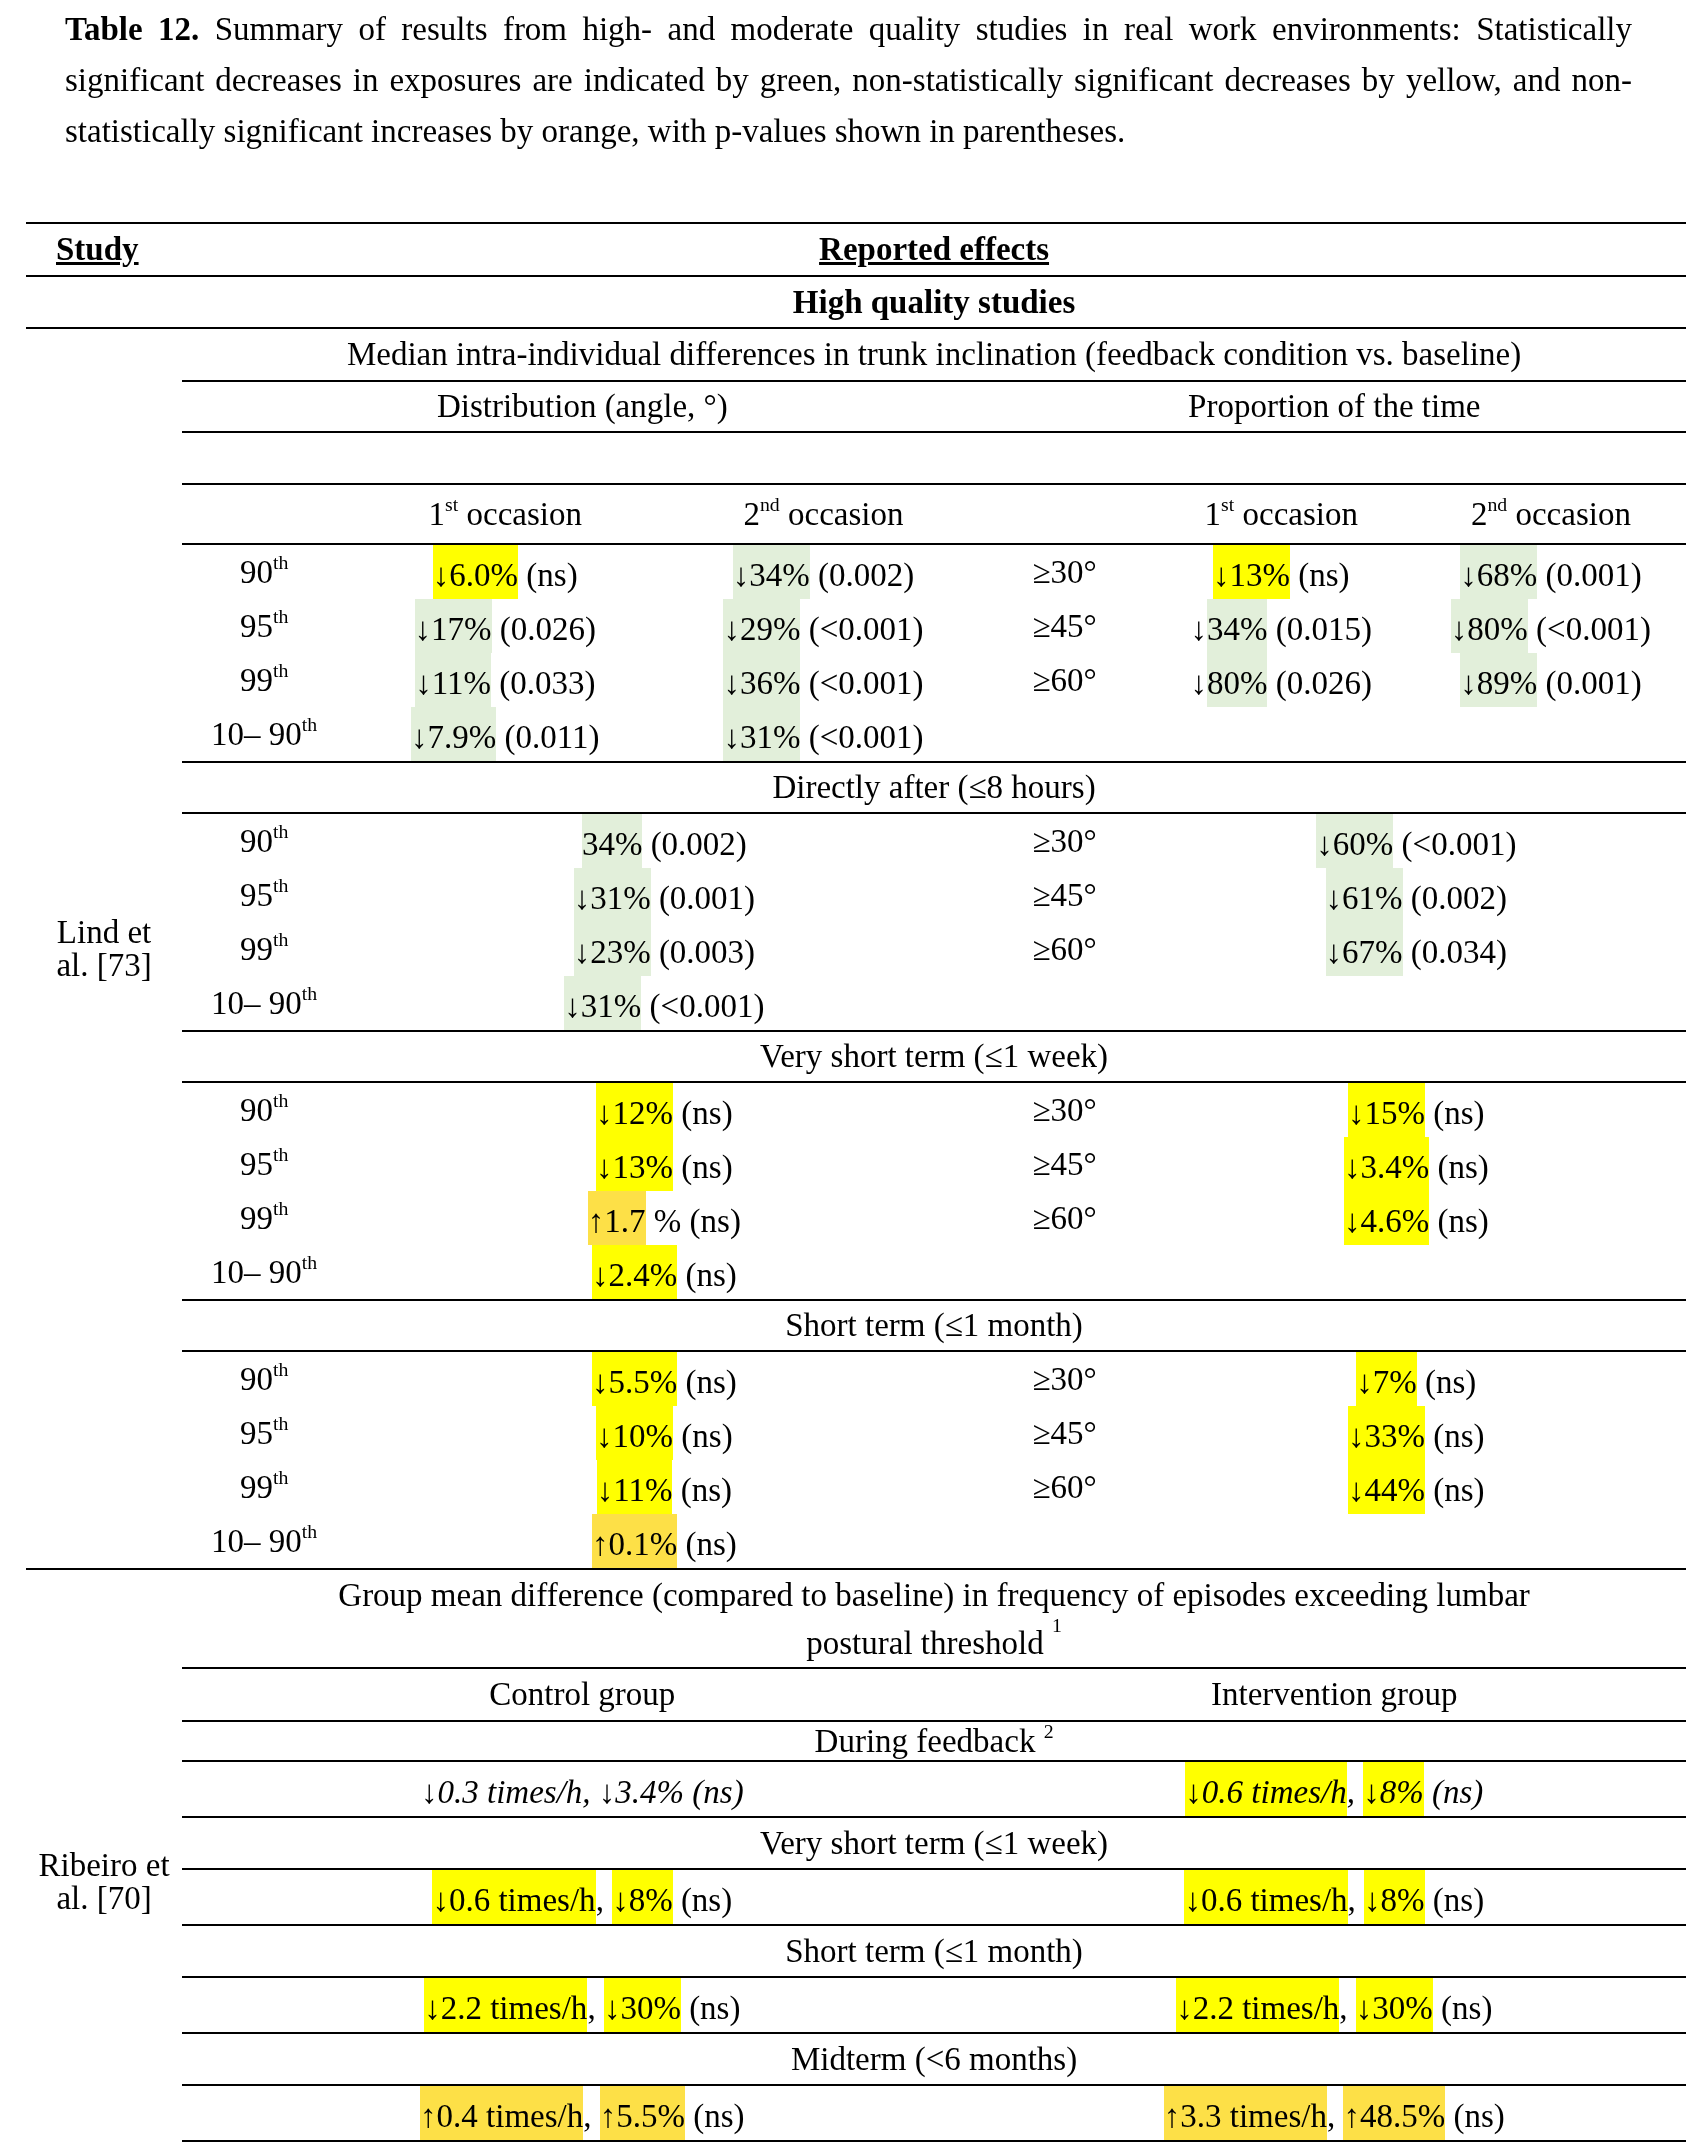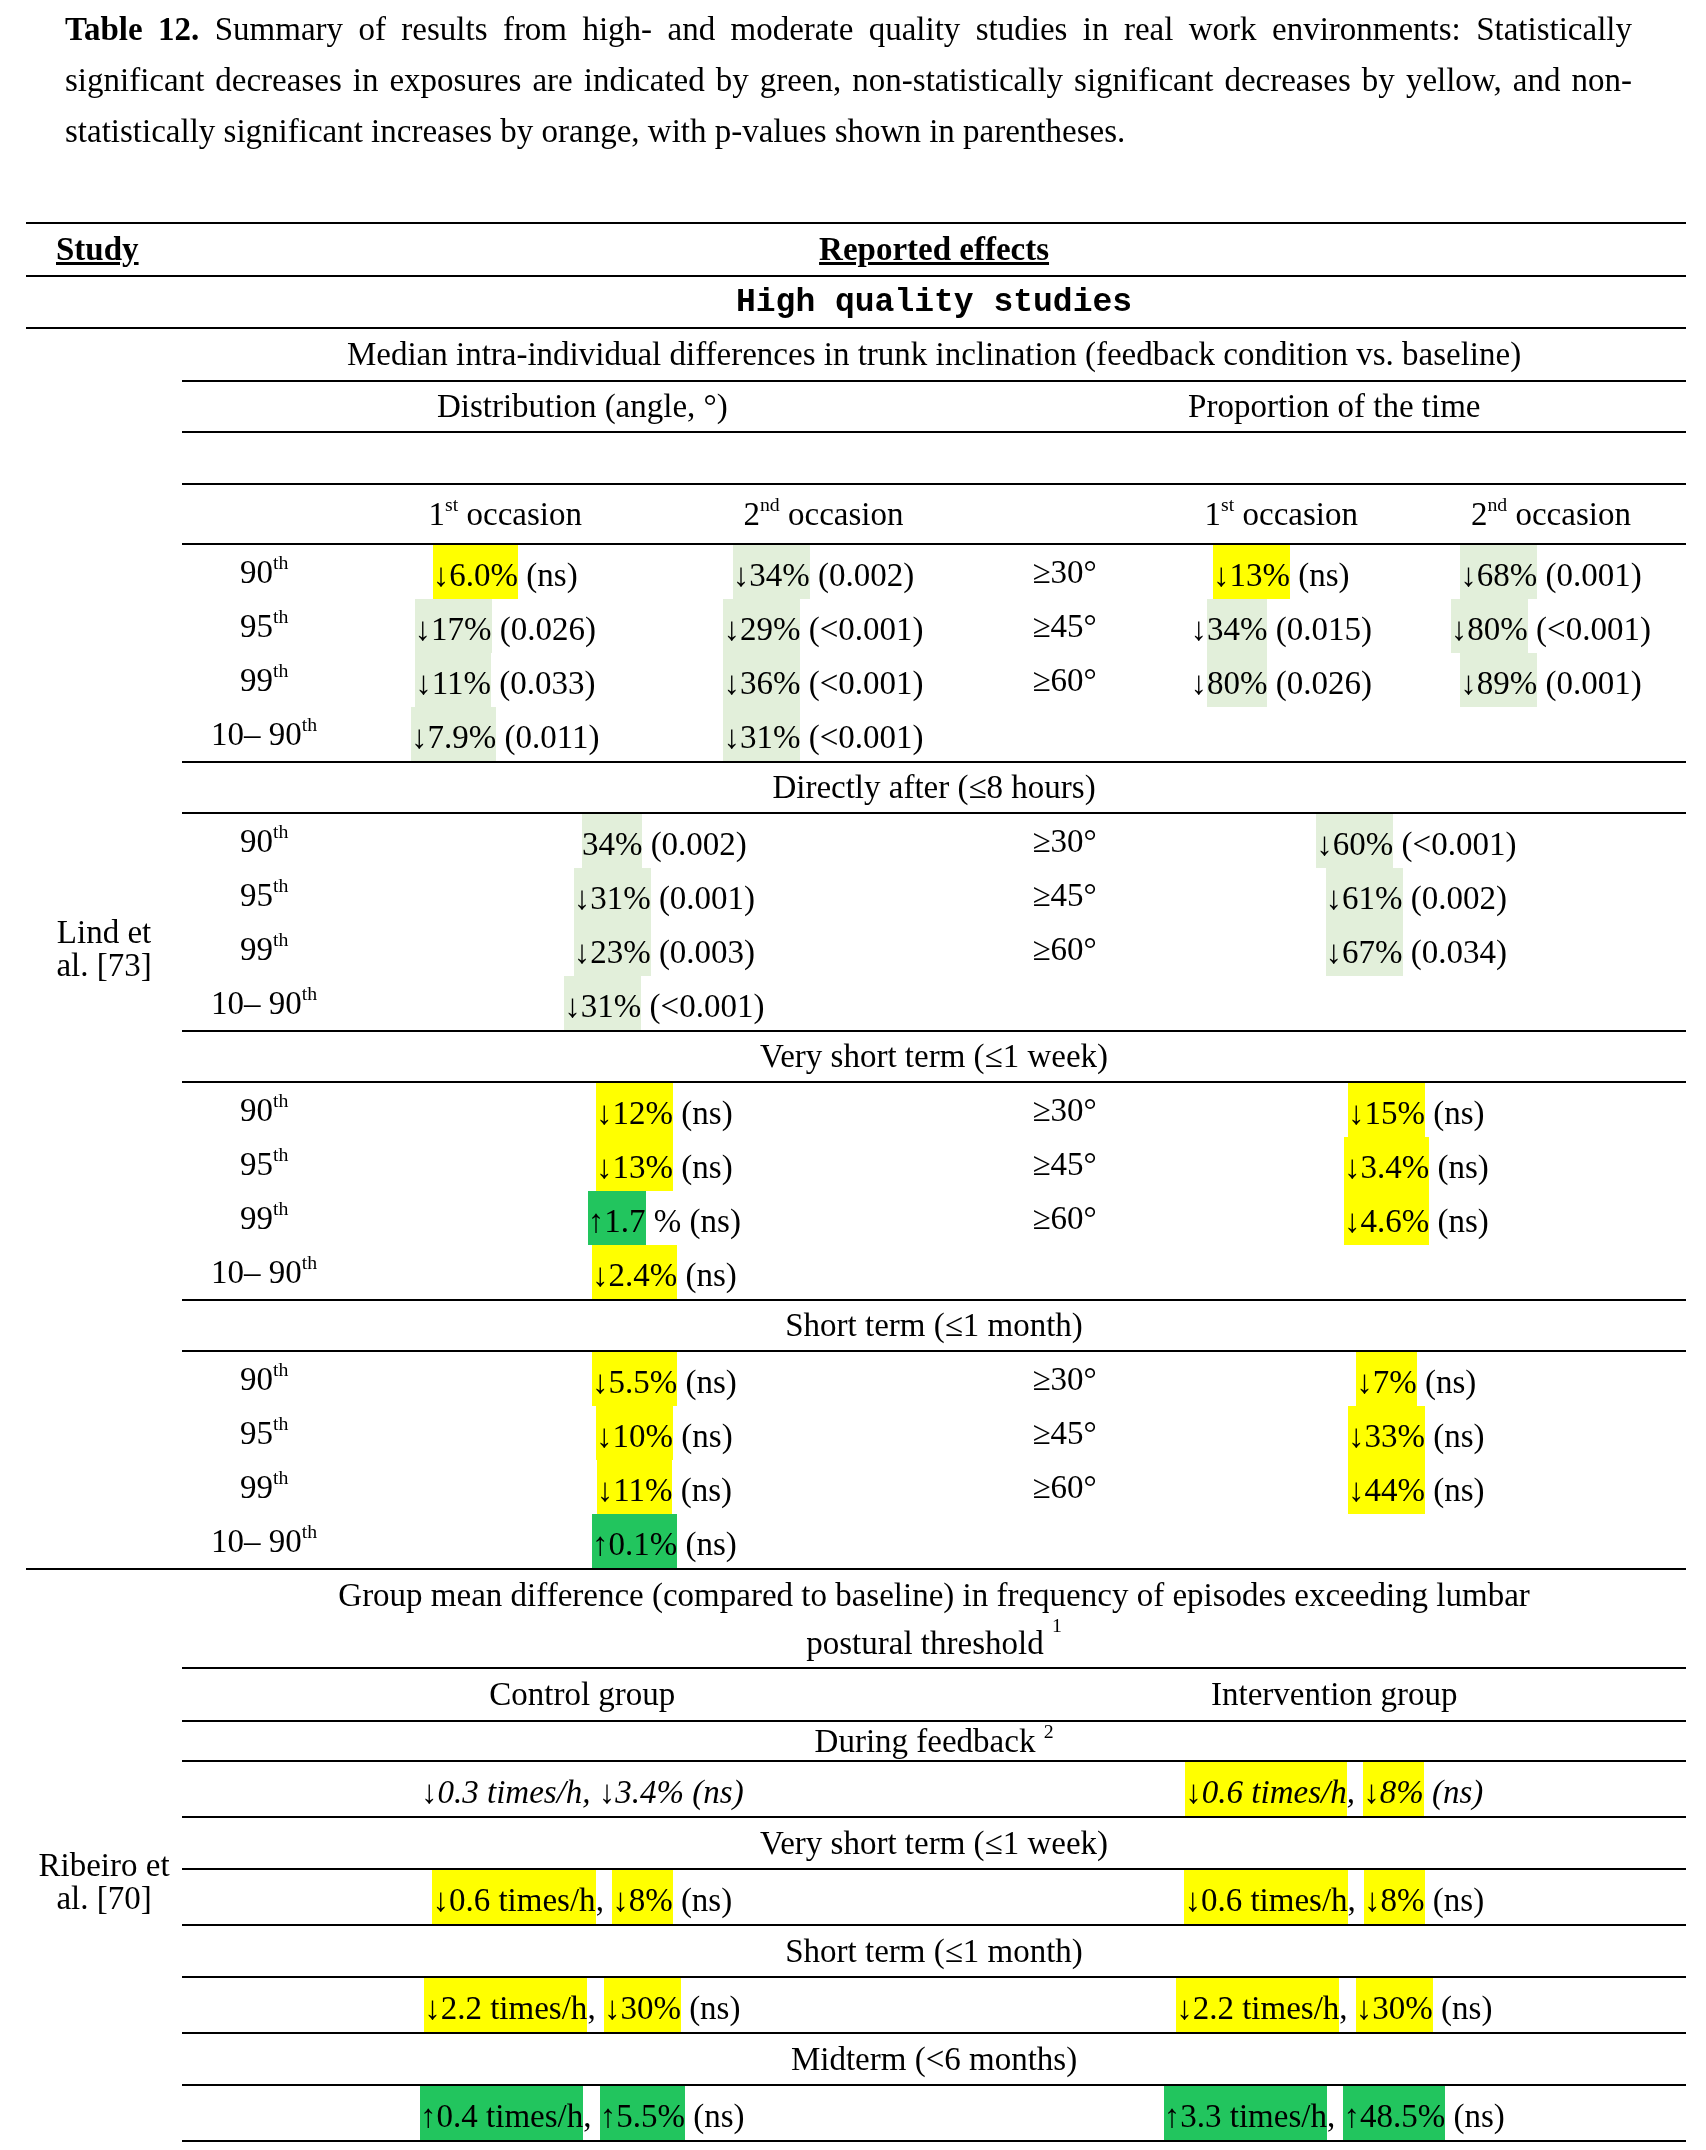--- a/index.html
+++ b/index.html
@@ -13,21 +13,21 @@
   .tbl td { padding:0; vertical-align:middle; line-height:1; white-space:nowrap; }
   .full-top { border-top:2.5px solid #000; }
   .inner-line { border-top:2.5px solid #000; }
   .bottom-line { border-bottom:2.5px solid #000; }
   .study-col { width:156px; text-align:center; font-size:33px; line-height:50px; white-space:normal !important; }
   .hdr { font-weight:bold; text-align:center; }
   .center { text-align:center; }
   sup { font-size:0.6em; vertical-align:top; position:relative; top:-3px; line-height:1; }
   .hl-green  { background:#E2EFDA; }
   .hl-yellow { background:#FFFF00; }
-  .hl-orange { background:#22c55e; }
+  .hl-orange { background:#fde047; }
   .cellwrap { display:inline-block; }
   .hl { display:inline-block; padding:14px 0 7px 0; }
 </style>
 </head>
 <body>
 
 <div class="caption"><b>Table 12.</b><span> Summary of results from high- and moderate quality studies in real work environments: Statistically significant decreases in exposures are indicated by green, non-statistically significant decreases by yellow, and non-statistically significant increases by orange, with p-values shown in parentheses.</span></div>
 
 <table class="tbl">
   <colgroup>
@@ -37,21 +37,21 @@
     <col style="width:318px">
     <col style="width:164px">
     <col style="width:269px">
     <col style="width:270px">
   </colgroup>
   <tbody id="tbody">
       <tr class="" style="height: 53px; text-decoration: underline;">
         <td class="hdr full-top" style="text-align: left; padding-left: 30px;"><span>Study</span></td>
         <td class="hdr full-top" colspan="6"><span>Reported effects</span></td>
       </tr>
-      <tr class="" style="height: 52px; font-family: Liberation Mono, monospace;">
+      <tr class="" style="height: 52px;">
         <td class="full-top"></td>
         <td class="hdr full-top" colspan="6"><span>High quality studies</span></td>
       </tr>
       <tr class="" style="height: 53px;">
         <td class="study-col full-top" rowspan="23"><span>Lind et</span><br><span>al. [73]</span></td>
         <td class="center full-top" colspan="6"><span>Median intra-individual differences in trunk inclination (feedback condition vs. baseline)</span></td>
       </tr>
       <tr class="" style="height: 51px;">
         <td class="center inner-line" colspan="3"><span>Distribution (angle, °)</span></td>
         <td class="center inner-line" colspan="3"><span>Proportion of the time</span></td>

